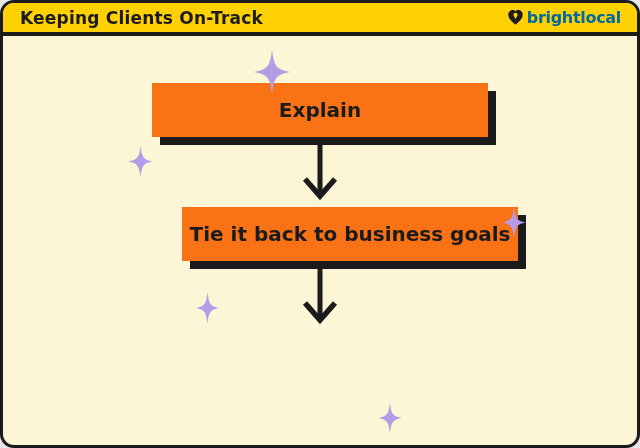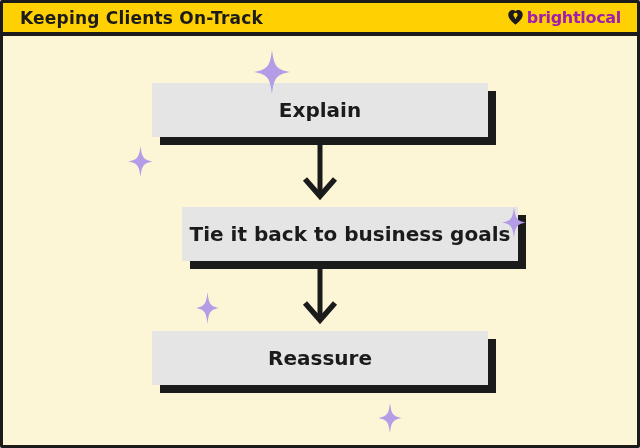--- a/index.html
+++ b/index.html
@@ -8,21 +8,21 @@
     background: #e8e8e8;
     font-family: "DejaVu Sans", "Liberation Sans", sans-serif;
   }
   .frame {
     position: relative;
     width: 640px;
     height: 448px;
     box-sizing: border-box;
     background: #FCF5D6;
     border: 3px solid #1B1B1B;
-    border-radius: 2px;
+    border-radius: 14px;
     overflow: hidden;
   }
   
   .header {
     position: absolute;
     top: 0; left: 0; right: 0;
     height: 33px;
     box-sizing: border-box;
     background: #FFD102;
     border-bottom: 4px solid #1B1B1B;
@@ -40,30 +40,30 @@
   }
   .brand {
     display: flex;
     align-items: center;
     gap: 3px;
   }
   .brand svg { display: block; }
   .brand-name {
     font-size: 16px;
     font-weight: 700;
-    color: #a21caf;
+    color: #0369a1;
     letter-spacing: -0.3px;
   }
   
   .flow-box {
     position: absolute;
     left: 149px;
     width: 336px;
     height: 54px;
-    background: #e5e5e5;
+    background: #f97316;
     box-shadow: 8px 8px 0 #1B1B1B;
     display: flex;
     align-items: center;
     justify-content: center;
     font-size: 20px;
     font-weight: 700;
     color: #1B1B1B;
     z-index: 1;
   }
   .box-1 { top: 80px; }
@@ -118,23 +118,20 @@
 
   <div class="flow-box box-2">
     <span>Tie it back to business goals</span>
   </div>
 
   <svg class="arrow arrow-2" viewBox="0 0 48 66">
     <line x1="24" y1="0" x2="24" y2="57" stroke="#1B1B1B" stroke-width="5"></line>
     <polyline points="9,42 24,59 39,42" fill="none" stroke="#1B1B1B" stroke-width="5.5"></polyline>
   </svg>
 
-  <div class="flow-box box-3">
-    <span>Reassure</span>
-  </div>
 
   <span class="sparkle s1">
     <svg viewBox="0 0 100 100" preserveAspectRatio="none">
       <path d="M50 0 C56 38 62 44 100 50 C62 56 56 62 50 100 C44 62 38 56 0 50 C38 44 44 38 50 0 Z" fill="#B49CE6"></path>
     </svg>
   </span>
   <span class="sparkle s2">
     <svg viewBox="0 0 100 100" preserveAspectRatio="none">
       <path d="M50 0 C56 38 62 44 100 50 C62 56 56 62 50 100 C44 62 38 56 0 50 C38 44 44 38 50 0 Z" fill="#B49CE6"></path>
     </svg>

